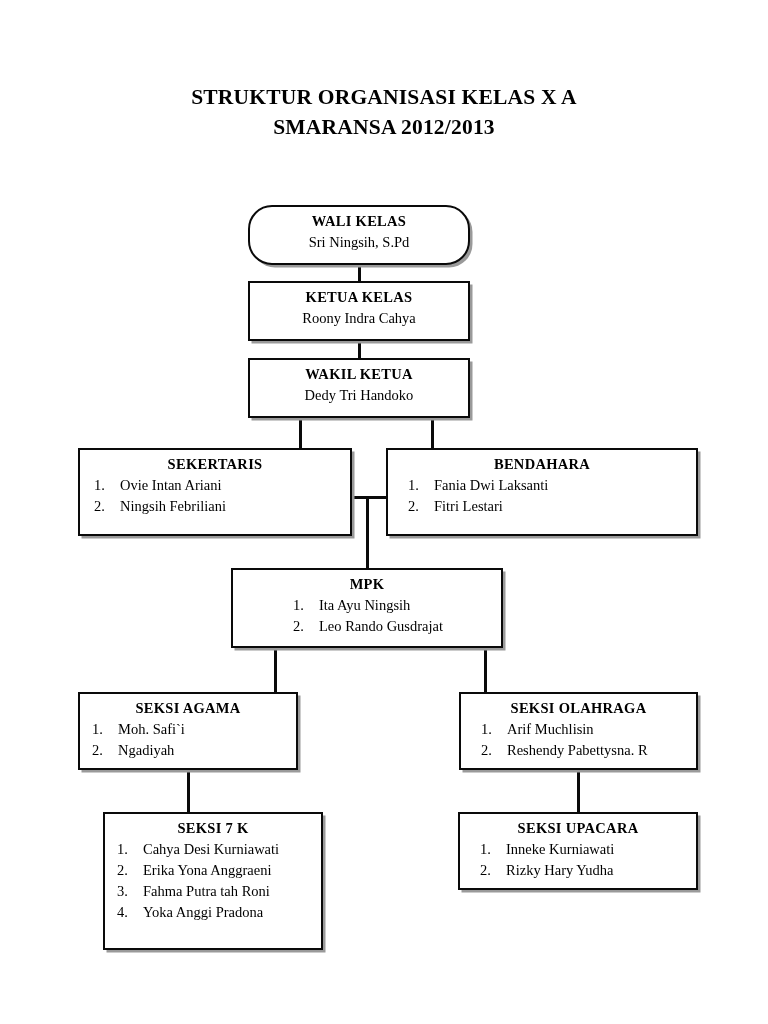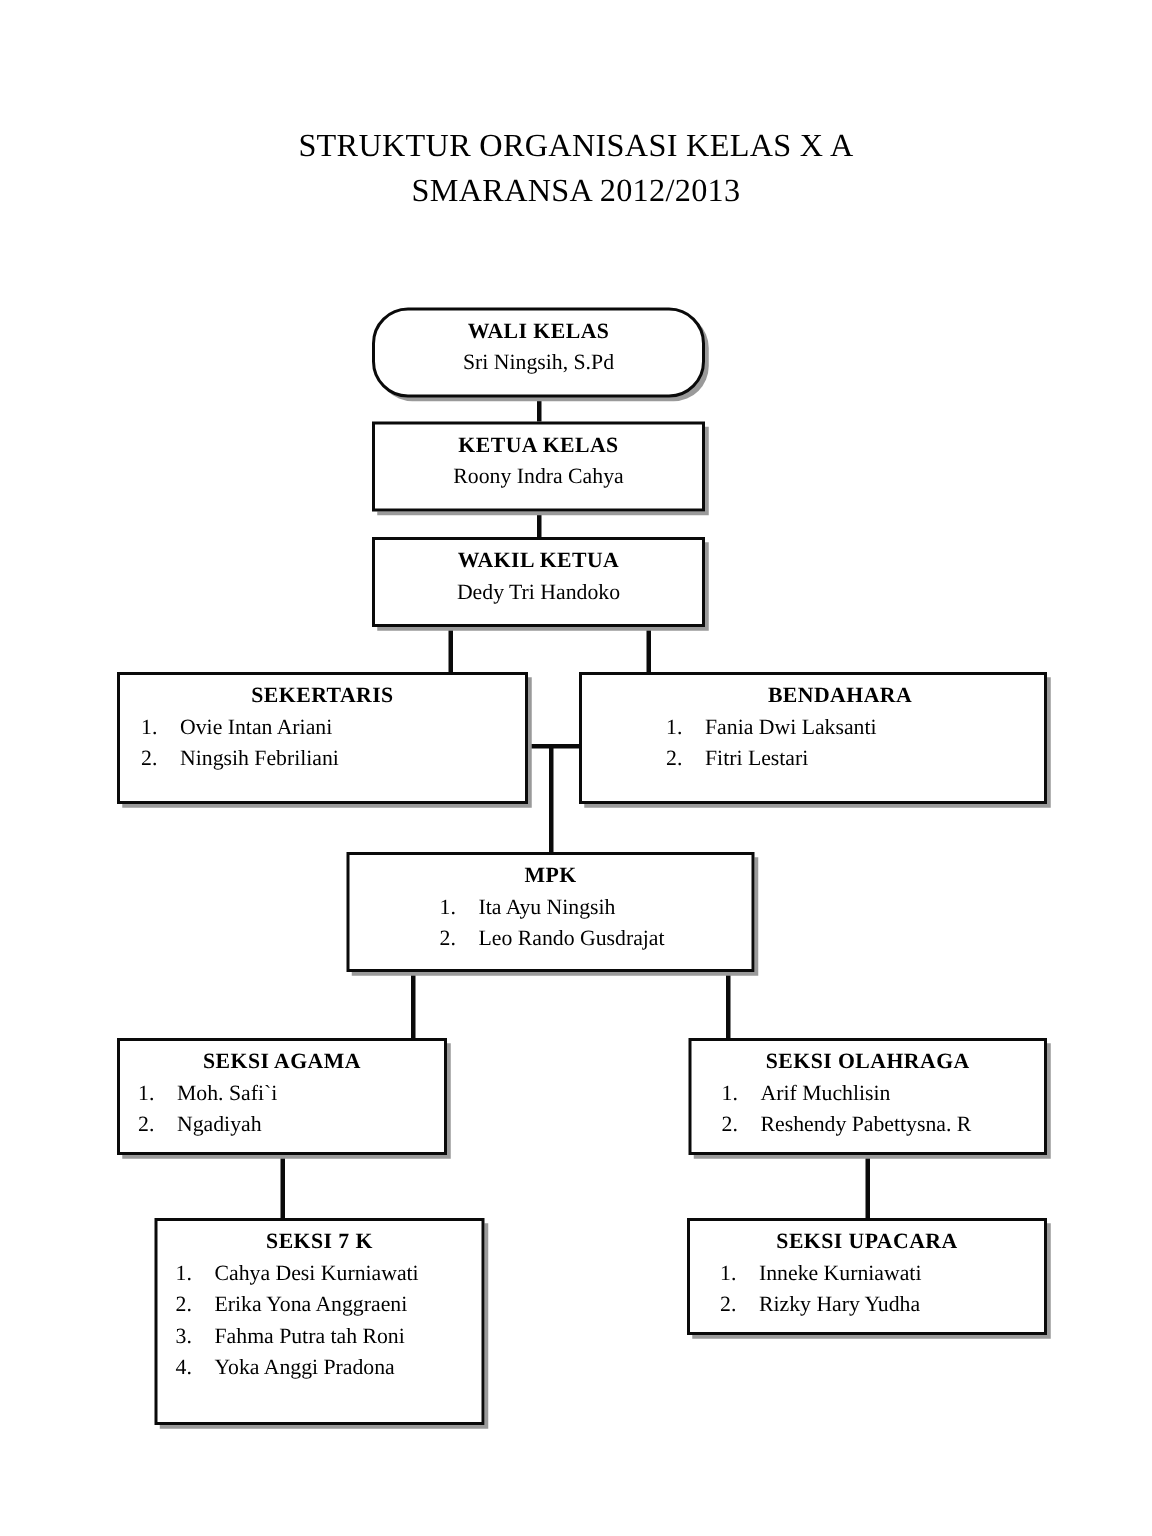--- a/index.html
+++ b/index.html
@@ -23,21 +23,21 @@
     height: 1024px;
   }
 
   
   .chart-title {
     position: absolute;
     left: 0;
     top: 82px;
     width: 768px;
     text-align: center;
-    font-weight: normal;
+    font-weight: bold;
     font-size: 21.5px;
     line-height: 30px;
     letter-spacing: 0.2px;
   }
   .chart-title .line2 { display: block; }
 
   
   .node {
     position: absolute;
     box-sizing: border-box;
@@ -142,21 +142,21 @@
         <span class="idx">1.</span>
         <span>Ovie Intan Ariani</span>
       </li>
       <li>
         <span class="idx">2.</span>
         <span>Ningsih Febriliani</span>
       </li>
     </ul>
   </div>
 
-  <div class="node pad-left-20" style="left:386px; top:448px; width:312px; height:88px;padding-left:36px;">
+  <div class="node pad-left-20" style="left:386px; top:448px; width:312px; height:88px;">
     <div class="node-title">BENDAHARA</div>
     <ul class="node-list">
       <li>
         <span class="idx">1.</span>
         <span>Fania Dwi Laksanti</span>
       </li>
       <li>
         <span class="idx">2.</span>
         <span>Fitri Lestari</span>
       </li>

